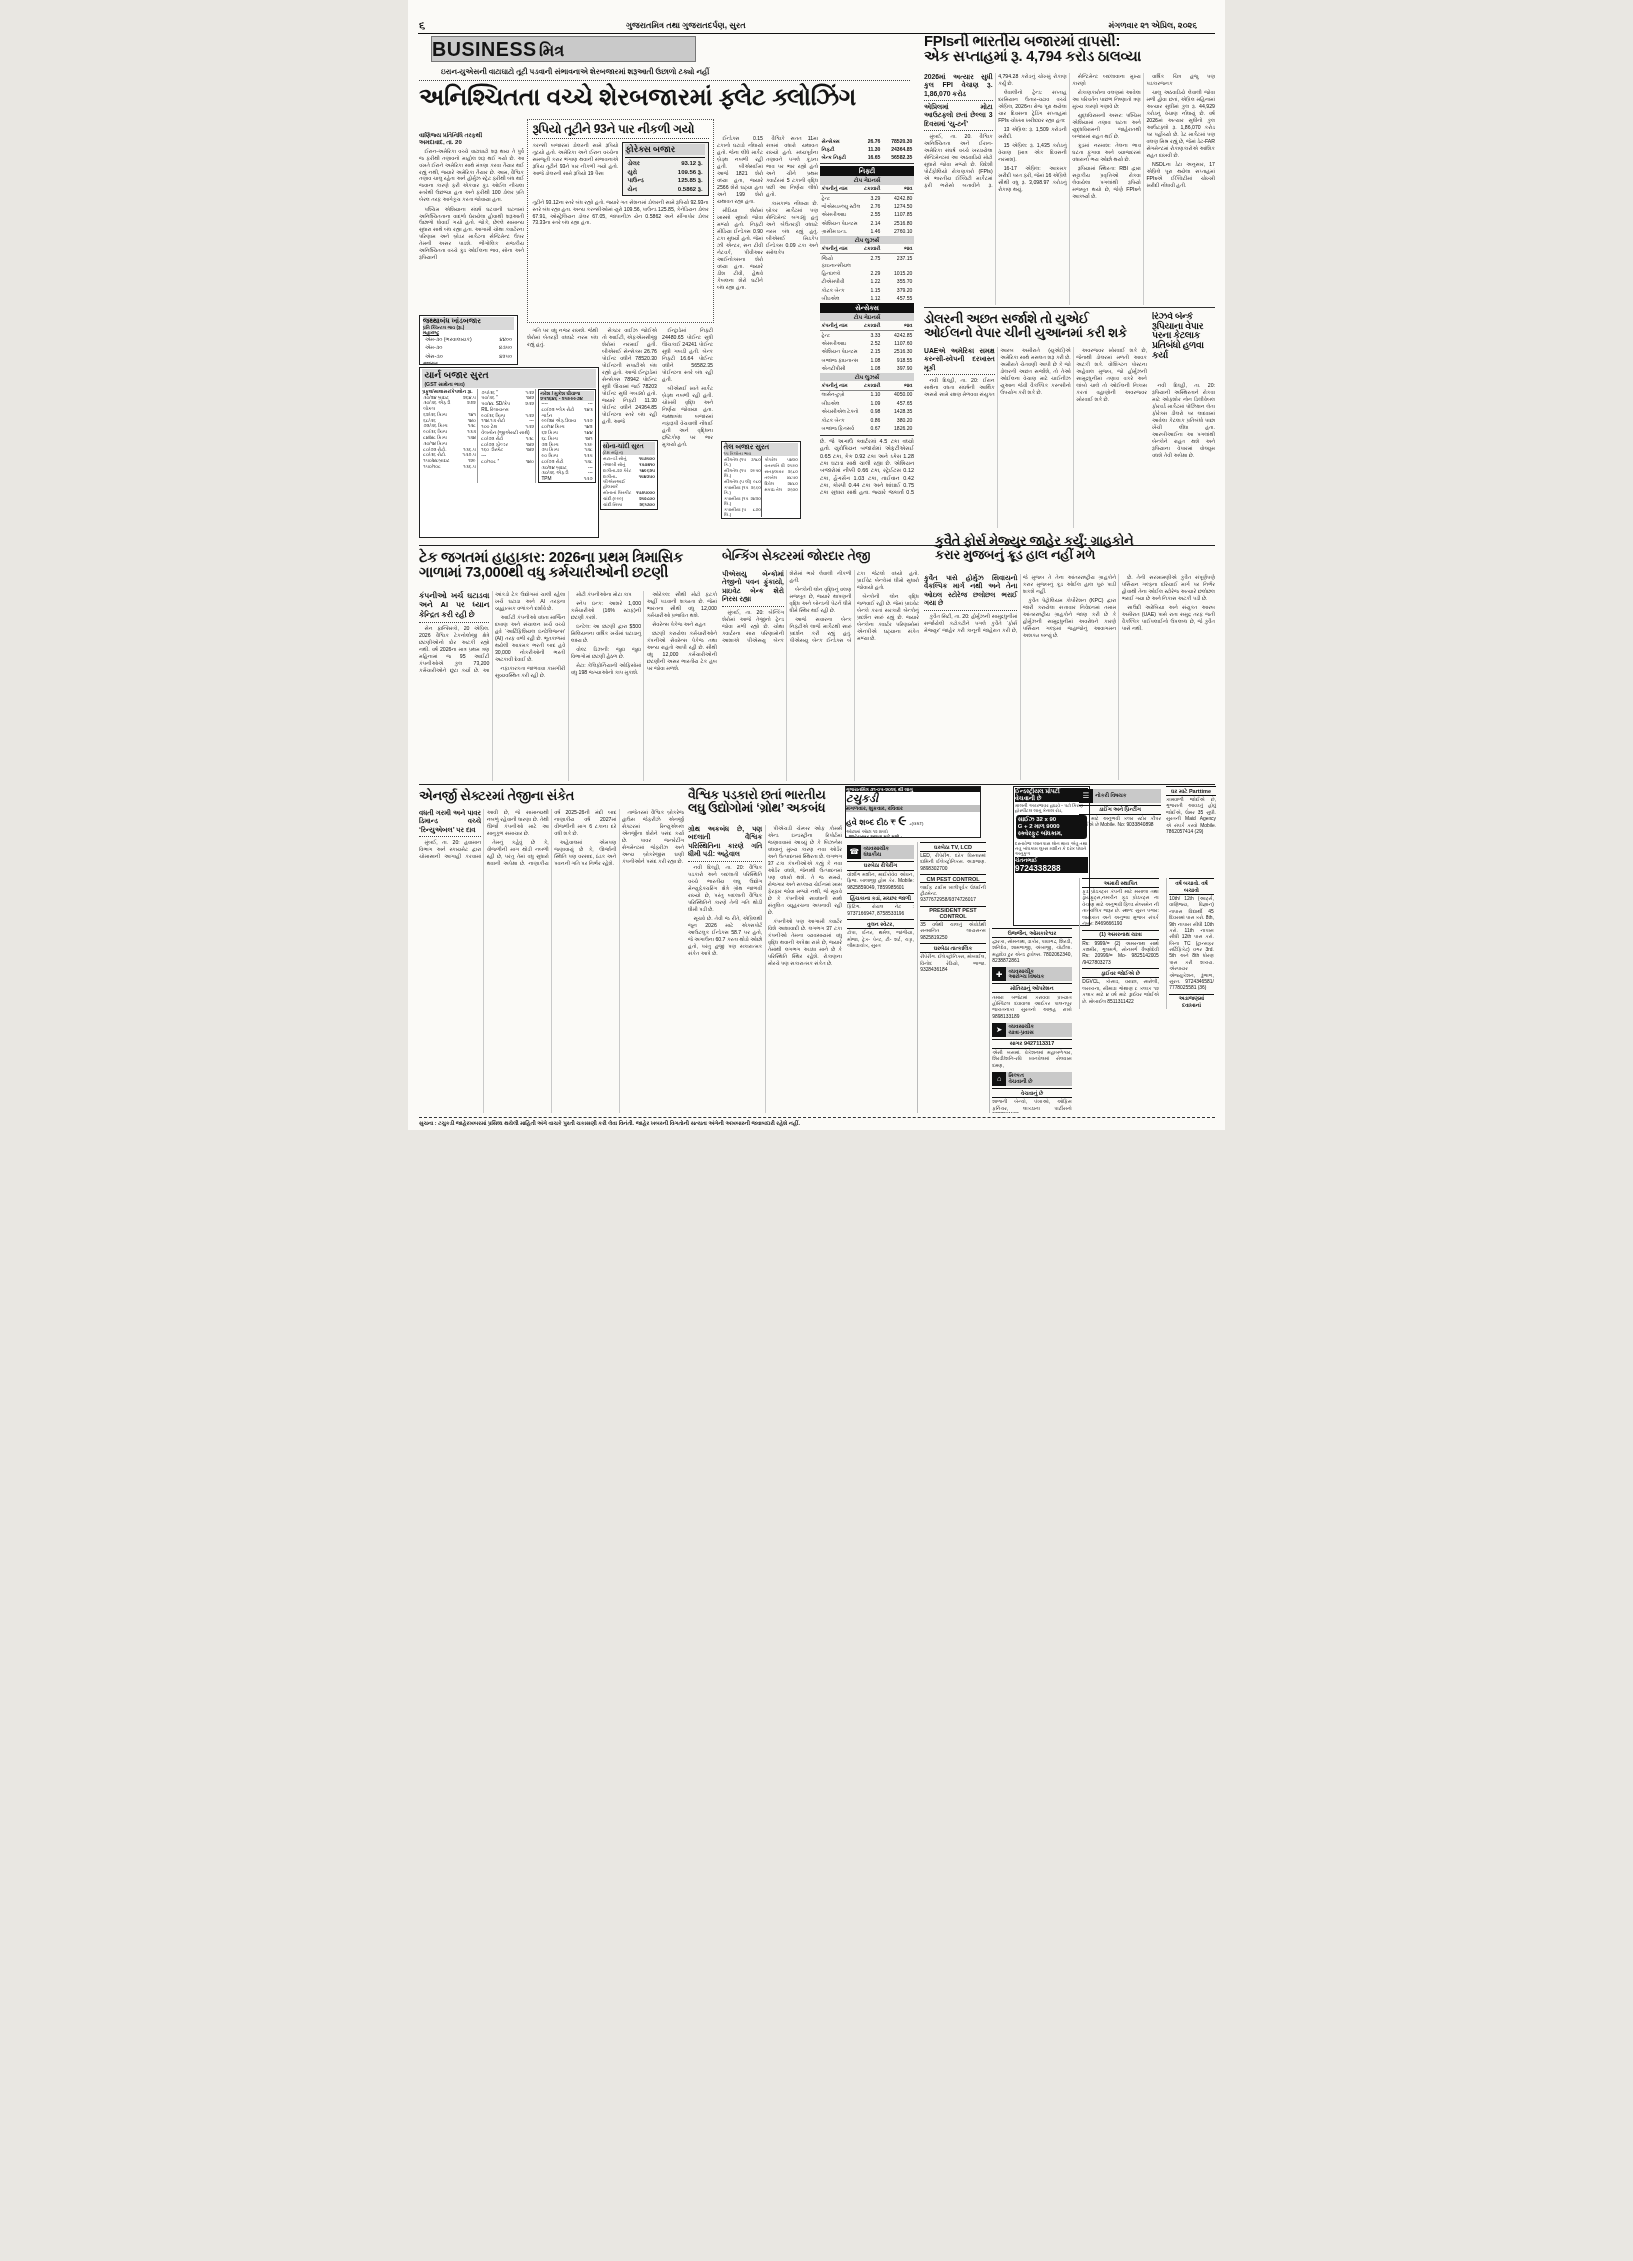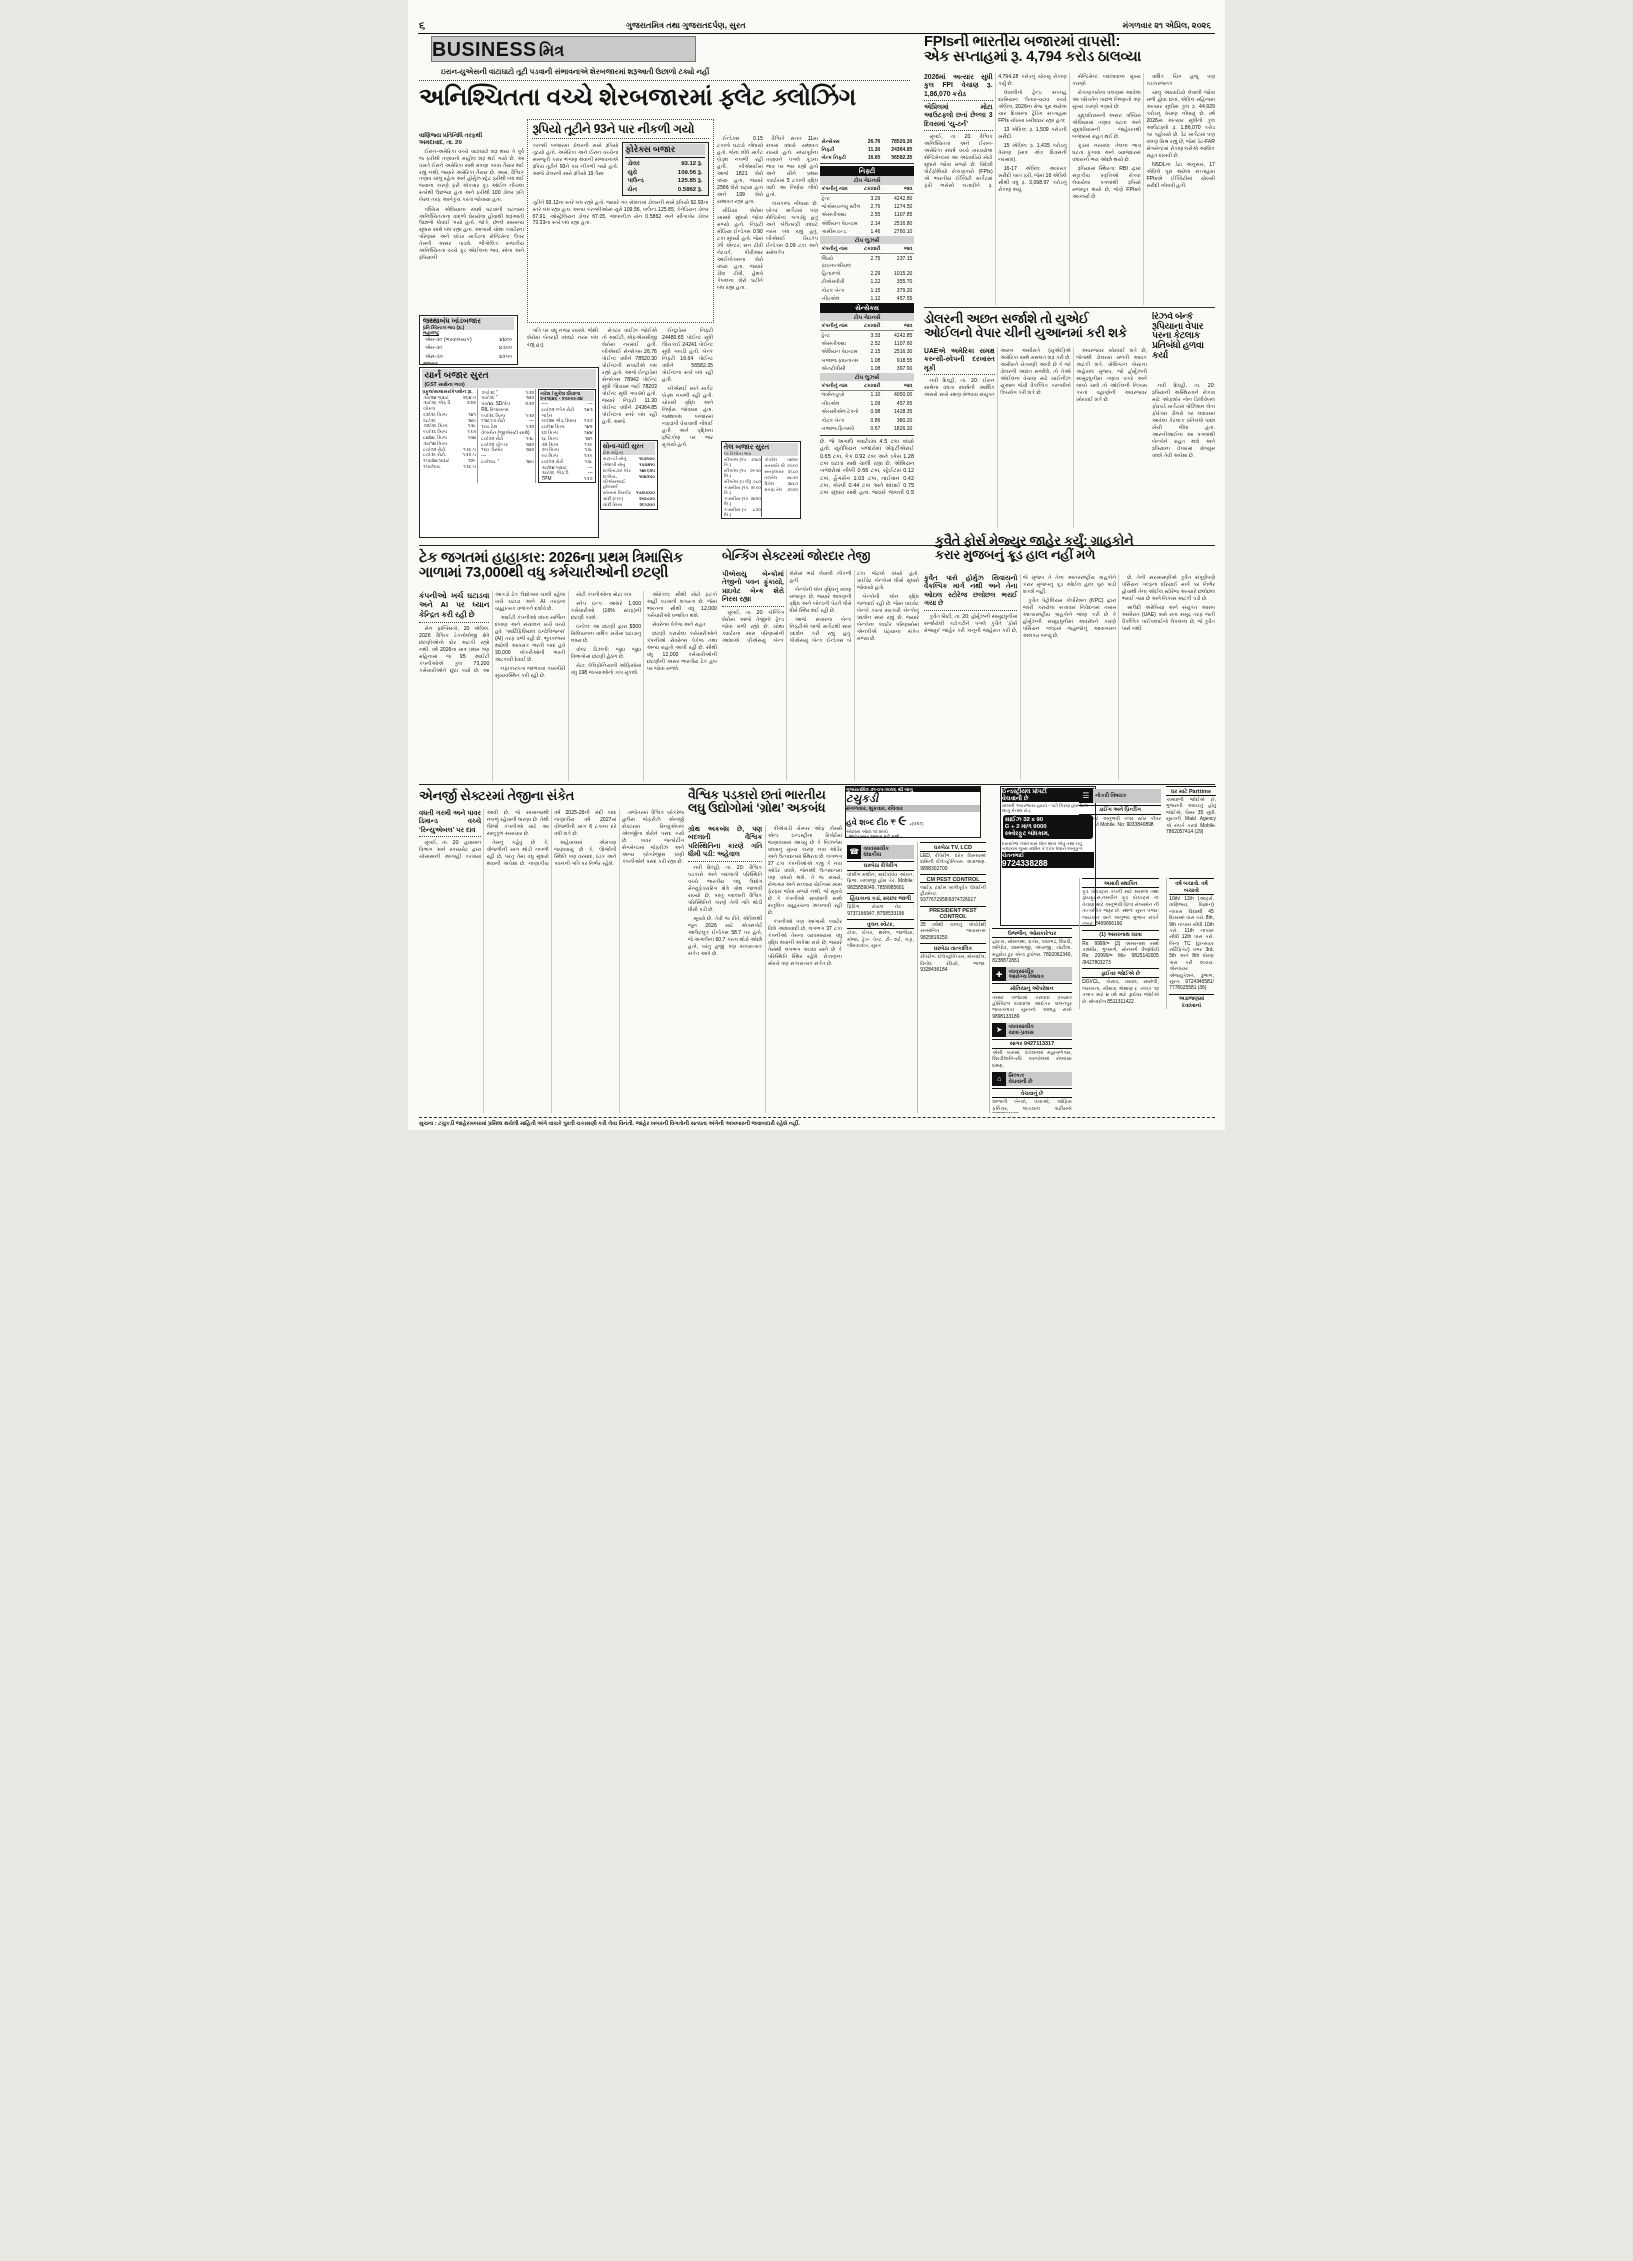--- a/index.html
+++ b/index.html
@@ -36,21 +36,21 @@
   .badge .ic { width:14px; background:#111; color:#fff; display:flex; align-items:center; justify-content:center; font-size:7.6px; }
   .badge .lb { flex:1; background:#c9c9c9; display:flex; flex-direction:column; justify-content:center; padding-left:2.2px; font-weight:bold; font-size:5.5px; line-height:1.05; }
 </style>
 </head>
 <body>
 
 <div class="page">
 
   <div class="abs" style="left:11px;top:18.6px;font-size:11px;font-weight:bold;">૬</div>
   <div class="abs ctr" style="left:218px;top:21px;width:382px;font-size:8.2px;font-weight:bold;">ગુજરાતમિત્ર તથા ગુજરાતદર્પણ, સુરત</div>
-  <div class="abs" style="right:14px;top:21px;font-size:8.2px;font-weight:bold;">મંગળવાર ૨૧ એપ્રિલ, ૨૦૨૬</div>
+  <div class="abs" style="right:28px;top:21px;font-size:8.2px;font-weight:bold;">મંગળવાર ૨૧ એપ્રિલ, ૨૦૨૬</div>
   <div class="abs rule" style="left:9.8px;top:33px;width:797px;"></div>
 
   <div class="abs ctr" style="left:23px;top:36px;width:265px;height:26px;background:#c9c9c9;border:0.5px solid #777;line-height:25px;">
     <span style="font-size:19.7px;font-weight:800;letter-spacing:0.5px;">BUSINESS</span>
     <span style="font-size:16.4px;font-weight:800;">મિત્ર</span>
   </div>
   <div class="abs b" style="left:33px;top:67px;width:415px;font-size:7.4px;">ઇરાન-યુએસની વાટાઘાટો તૂટી પડવાની સંભાવનાએ શેરબજારમાં શરૂઆતી ઉછાળો ટક્યો નહીં</div>
   <div class="abs dotrule" style="left:11px;top:80px;width:491px;"></div>
   <div class="abs headline" style="left:11px;top:85px;width:494px;font-size:24px;">અનિશ્ચિતતા વચ્ચે શેરબજારમાં ફ્લેટ ક્લોઝિંગ</div>
 
@@ -709,21 +709,21 @@
     <div>
       <span style="font-size:8.2px;font-weight:800;">હવે શબ્દ દીઠ ₹</span>
       <span style="font-size:14px;font-weight:800;">૯</span>
       <span style="font-size:4.4px;">+(GST)</span>
     </div>
     <div style="font-size:4.4px;">ઓછામાં ઓછા ૧૨ શબ્દો</div>
     <div style="font-size:4.4px;font-weight:bold;">: જાહેરખબર આપવા માટે મળો :</div>
     
   </div>
 
-  <div class="abs mbox ctr" style="left:592px;top:786px;width:96px;height:140px;overflow:hidden;padding:1.1px;">
+  <div class="abs mbox ctr" style="left:605px;top:786px;width:77px;height:140px;overflow:hidden;padding:1.1px;">
     <div style="background:#111;color:#fff;font-weight:bold;font-size:6px;">ઈન્ડસ્ટ્રીયલ પ્રોપર્ટી</div>
     <div style="background:#111;color:#fff;font-weight:bold;font-size:6px;margin-bottom:1.1px;">વેચવાની છે</div>
     <div style="font-size:4.6px;">માલની અવરજવર હાઇવે - પટો કિરણ હોસ્પીટલ લાગુ કેનાલ રોડ,</div>
     <div style="background:#111;color:#fff;border-radius:3.3px;margin:1.6px 1.1px;padding:1.6px;">
       <div class="b" style="font-size:6px;">સાઈઝ 32 x 90</div>
       <div class="b" style="font-size:6px;">G + 2 માળ 9000</div>
       <div class="b" style="font-size:6px;">સ્ક્વેરફુટ બાંધકામ,</div>
     </div>
     <div style="font-size:4.6px;">દસ્તાવેજ પ્લાનપાસ લોન થાય એવુ તથા નવુ બાંધકામ લુમ્સ મશીન કે દરેક ધંધાને અનુકુળ</div>
     <div style="background:#111;color:#fff;margin-top:1.6px;">

